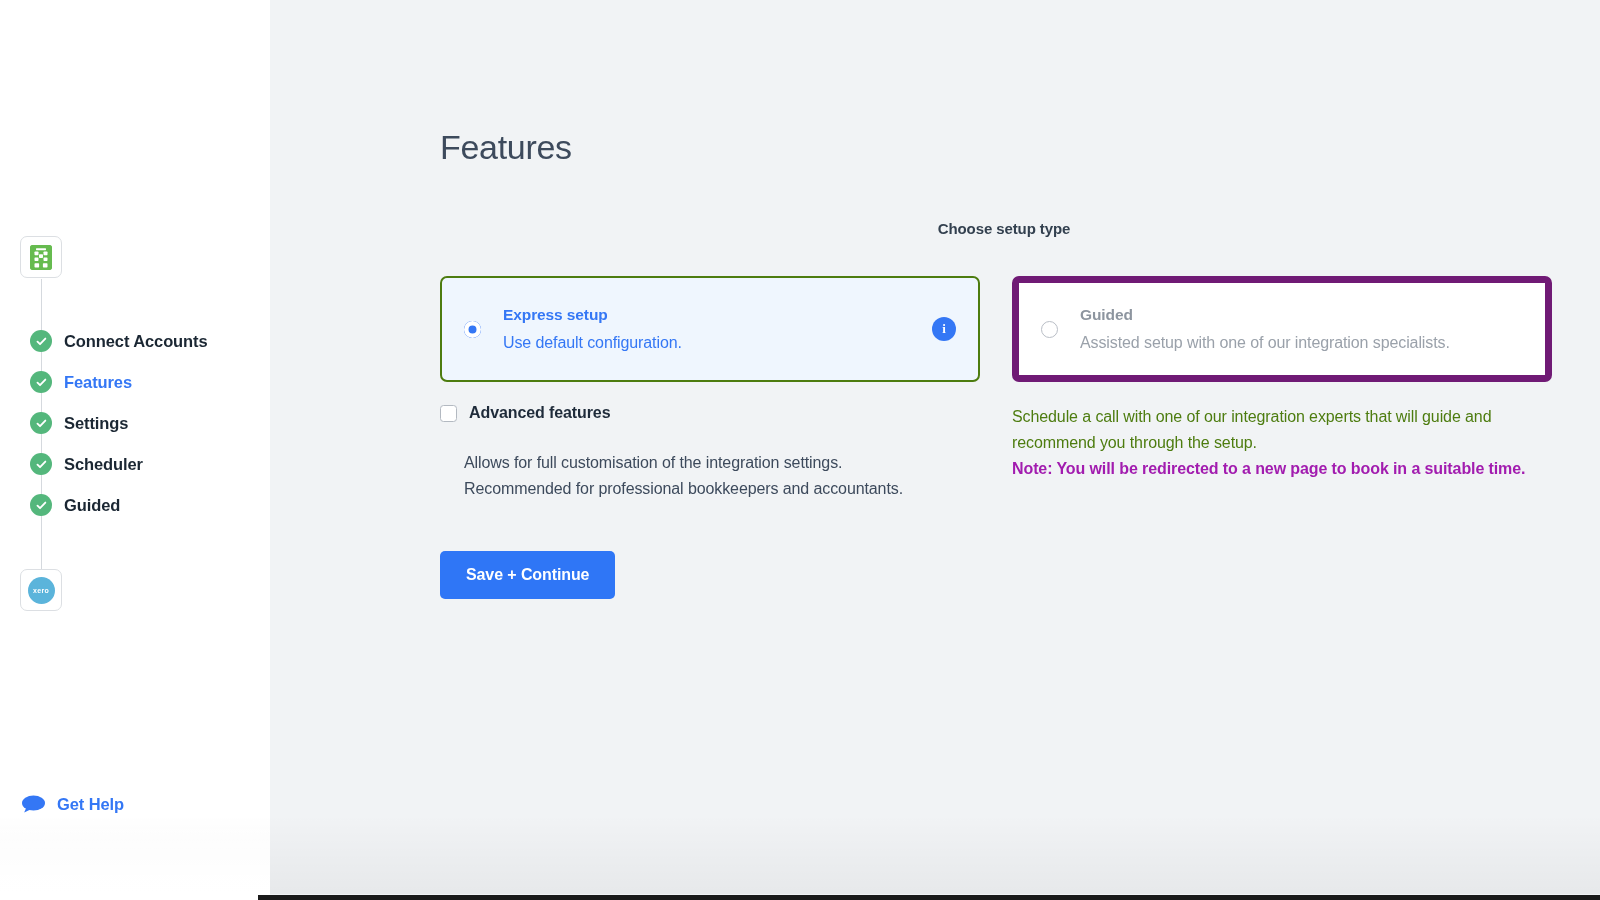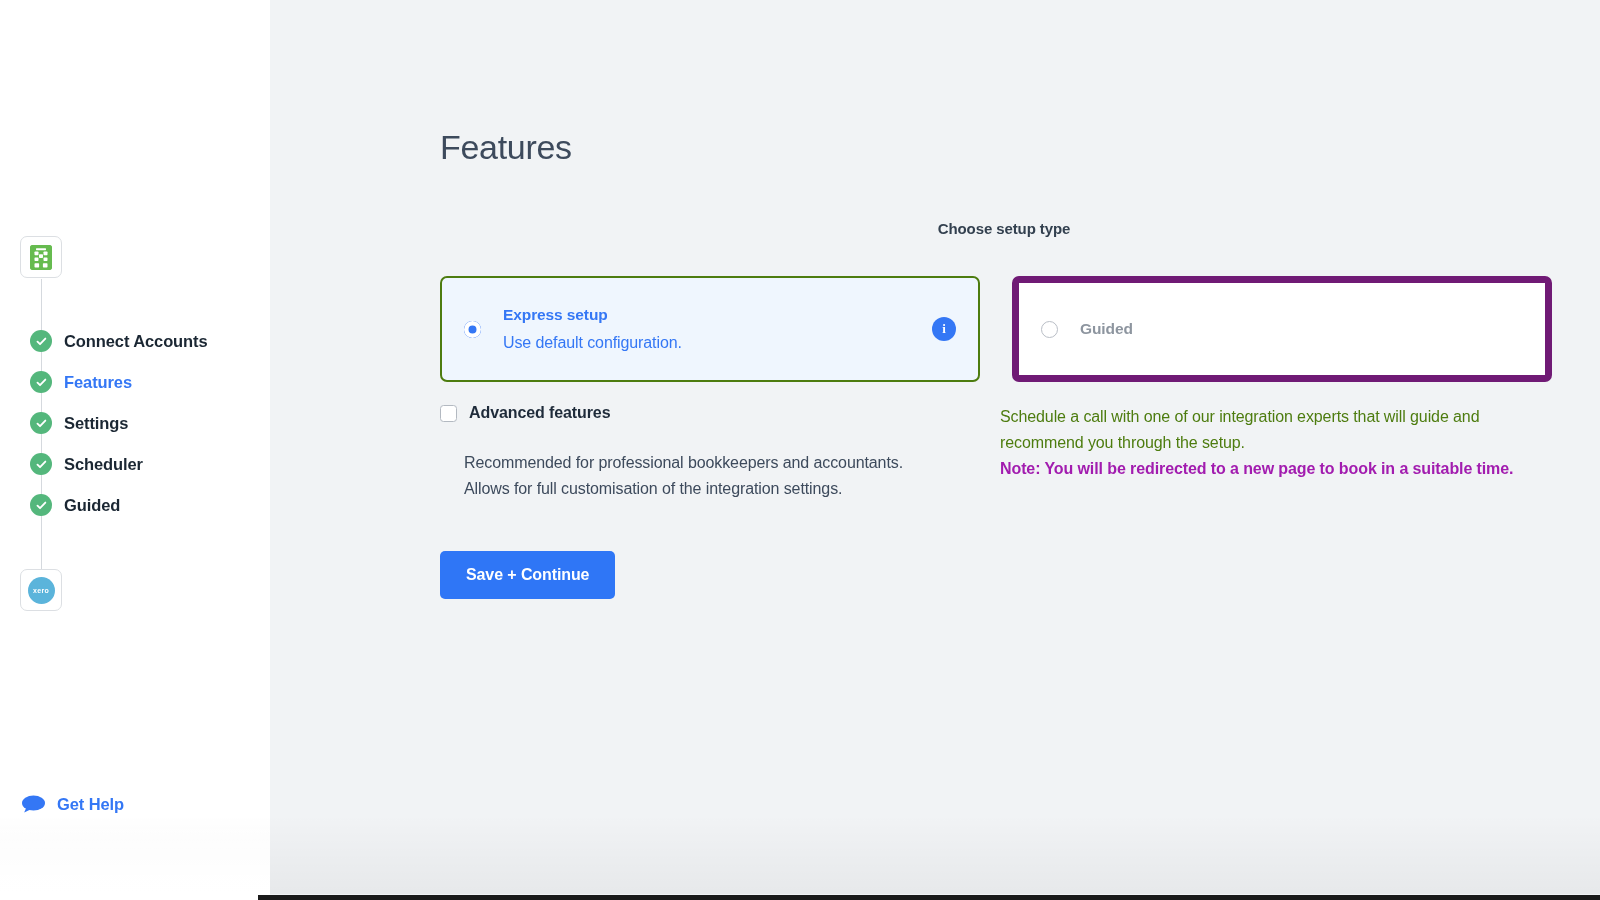--- a/index.html
+++ b/index.html
@@ -248,21 +248,21 @@
     justify-content: center;
     flex: 0 0 24px;
     font-family: "Liberation Serif", serif;
     cursor: pointer;
   }
 
   
   .lower-row {
     margin-top: 22px;
     display: flex;
-    gap: 20px;
+    gap: 32px;
   }
   .lower-col { width: 540px; }
 
   .check-row {
     display: flex;
     align-items: center;
   }
   .checkbox {
     width: 17px;
     height: 17px;
@@ -458,35 +458,36 @@
             <span class="card-title">Express setup</span>
             <span class="card-sub" style="display:block">Use default configuration.</span>
           </span>
           <span class="info-icon">i</span>
         </div>
 
         <div class="card unselected">
           <span class="radio off"></span>
           <span class="card-text">
             <span class="card-title">Guided</span>
+            <span class="card-sub" style="display:block">Assisted setup with one of our integration specialists.</span>
           </span>
         </div>
 
       </div>
 
       <div class="lower-row">
 
         <div class="lower-col">
           <div class="check-row">
             <span class="checkbox"></span>
             <span class="check-label">Advanced features</span>
           </div>
           <div class="adv-desc">
+            <div>Allows for full customisation of the integration settings.</div>
             <div>Recommended for professional bookkeepers and accountants.</div>
-            <div>Allows for full customisation of the integration settings.</div>
           </div>
         </div>
 
         <div class="lower-col">
           <div class="guided-desc">Schedule a call with one of our integration experts that will guide and recommend you through the setup.</div>
           <div class="guided-note">Note: You will be redirected to a new page to book in a suitable time.</div>
         </div>
 
       </div>
 

